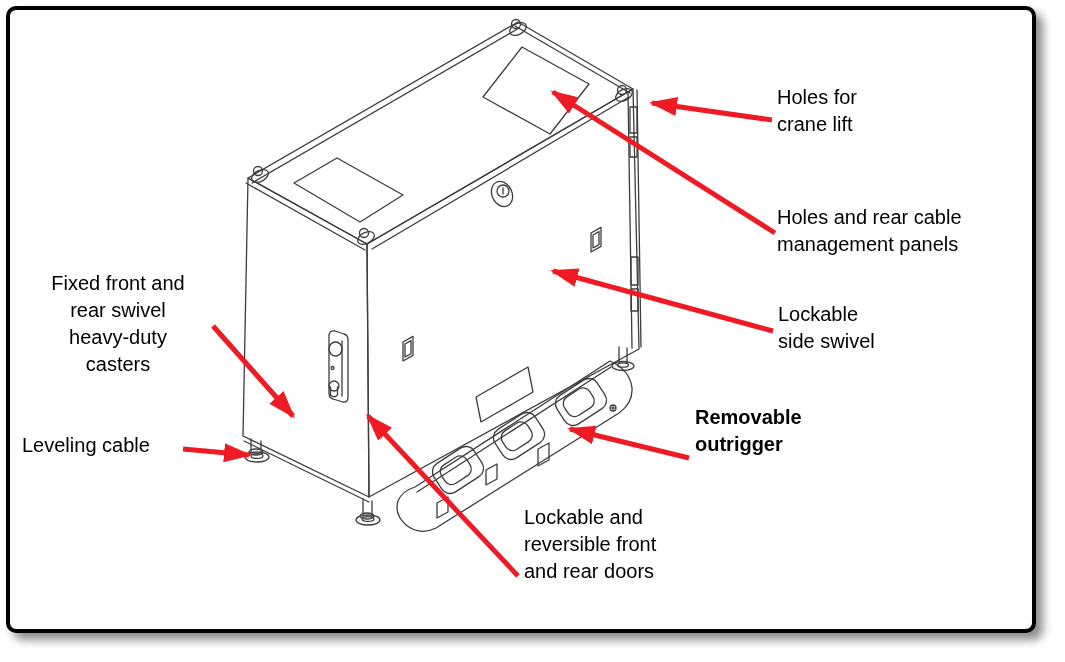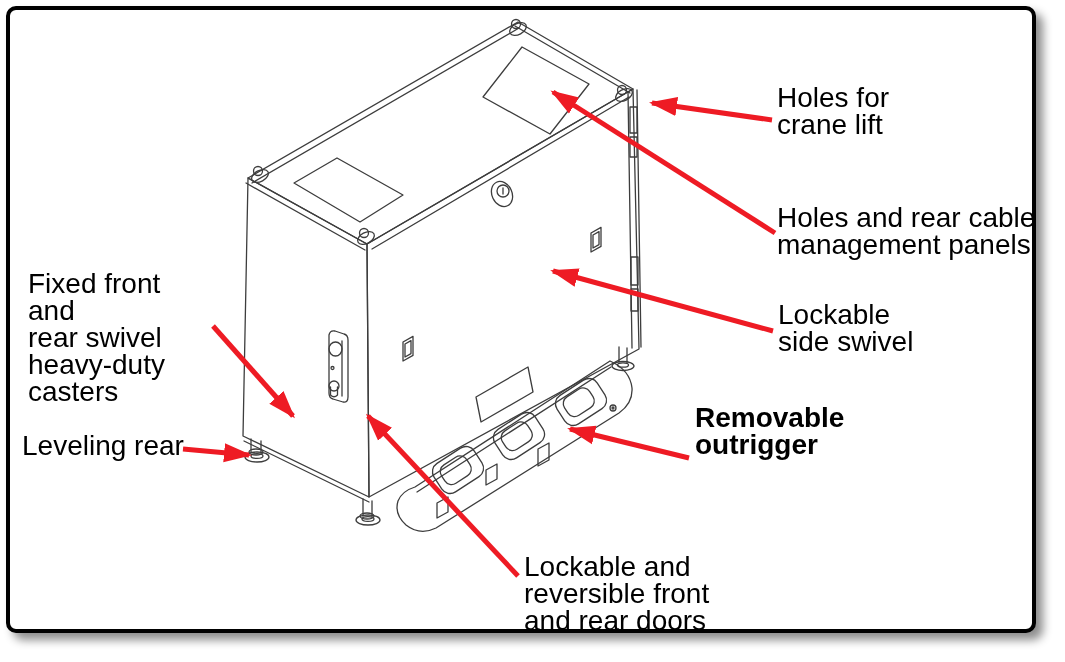--- a/index.html
+++ b/index.html
@@ -15,29 +15,29 @@
   .frame{
     position:absolute;left:6px;top:6px;width:1022px;height:619px;
     border:4px solid var(--frame-border);
     border-radius:10px;
     background:var(--background);
     box-shadow:7px 7px 10px rgba(0,0,0,0.45);
   }
   .drawing{position:absolute;left:0;top:0;}
   .callout{
     position:absolute;
-    font-size:28px;line-height:27px;color:var(--text);
+    font-size:20px;line-height:27px;color:var(--text);
     white-space:pre-line;
   }
   .c-crane{left:777px;top:84px;}
   .c-cable{left:777px;top:204px;}
   .c-side{left:778px;top:301px;}
   .c-outrigger{left:695px;top:404px;font-weight:bold;}
-  .c-doors{left:524px;top:553px;}
-  .c-casters{left:28px;top:270px;width:180px;text-align:left;}
+  .c-doors{left:524px;top:504px;}
+  .c-casters{left:28px;top:270px;width:180px;text-align:center;}
   .c-leveling{left:22px;top:432px;}
 </style>
 </head>
 <body>
 
 <div class="frame"></div>
 
 <svg class="drawing" width="1065" height="662" viewBox="0 0 1065 662">
   <defs>
     <marker id="ah" markerUnits="userSpaceOnUse" markerWidth="30" markerHeight="24" refX="25" refY="11" orient="auto">
@@ -172,13 +172,13 @@
 side swivel</div>
 <div class="callout c-outrigger">Removable
 outrigger</div>
 <div class="callout c-doors">Lockable and
 reversible front
 and rear doors</div>
 <div class="callout c-casters">Fixed front and
 rear swivel
 heavy-duty
 casters</div>
-<div class="callout c-leveling">Leveling rear</div>
+<div class="callout c-leveling">Leveling cable</div>
 
 </body></html>

